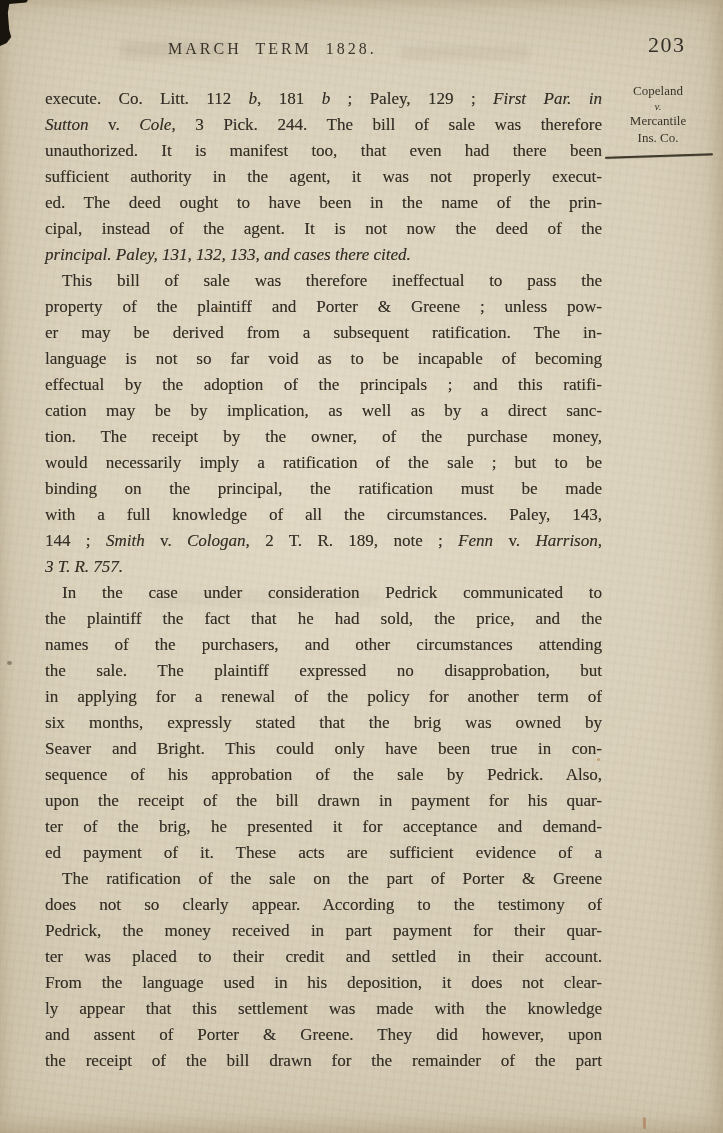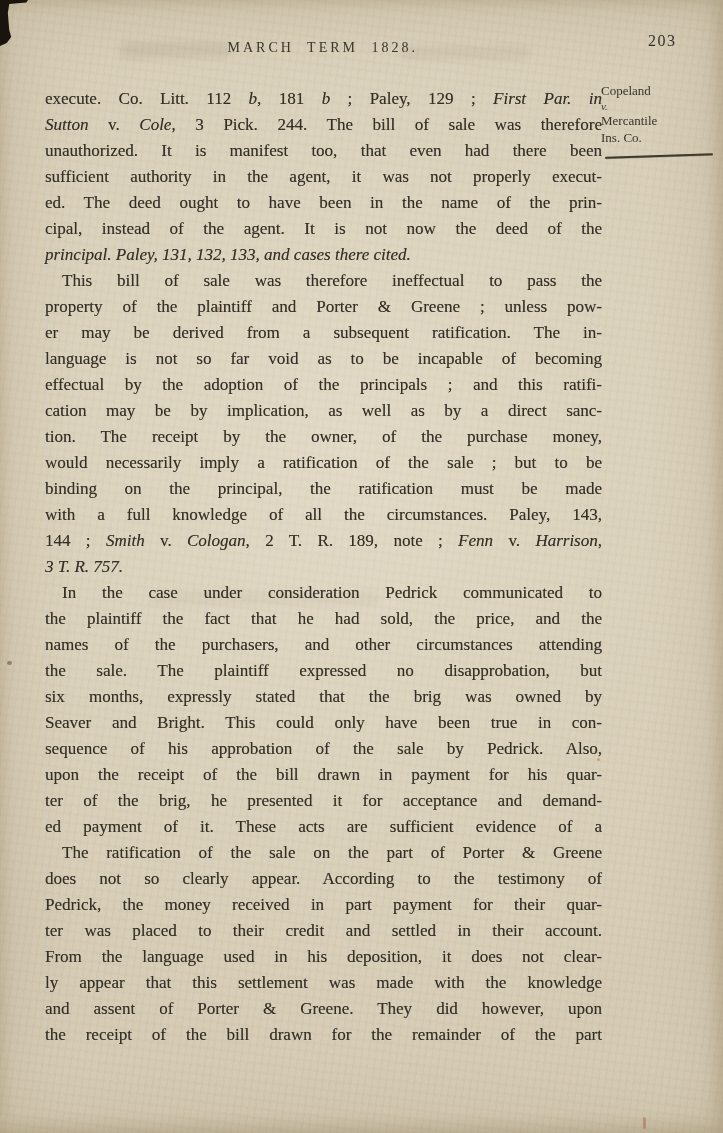--- a/index.html
+++ b/index.html
@@ -18,30 +18,30 @@
     color:#342f26;
   }
   .corner-artifact{
     position:absolute;left:0;top:0;width:28px;height:50px;
     background:#19150e;
     clip-path:polygon(0% 0%, 100% 0%, 94% 5%, 33% 8%, 28% 26%, 33% 60%, 40% 74%, 24% 86%, 0% 92%);
     filter:blur(0.4px);
   }
   .running-head{
     position:absolute;left:168px;top:40px;width:250px;
-    text-align:right;font-size:14px;letter-spacing:3px;word-spacing:7px;
+    text-align:left;font-size:16px;letter-spacing:3px;word-spacing:7px;
     color:#3a352b;
   }
   .page-number{
     position:absolute;left:648px;top:32px;
-    font-size:16px;letter-spacing:1.5px;color:#343028;
+    font-size:22px;letter-spacing:1.5px;color:#343028;
   }
   .margin-note{
     position:absolute;left:601px;top:83px;width:114px;
-    font-size:13px;line-height:16.5px;color:#39342a;
+    text-align:center;font-size:13px;line-height:16.5px;color:#39342a;
   }
   .margin-note .versus{font-style:italic;font-size:11px;line-height:13.5px;}
   .margin-rule{
     margin:9px 2px 0 4px;height:2px;background:#413b2d;
     transform:rotate(-1.8deg);border-radius:1px;
     box-shadow:0 0.5px 0 rgba(65,59,45,0.4);
   }
   .body-text{
     position:absolute;left:45px;top:86px;width:557px;
     font-size:17px;line-height:26px;
@@ -102,20 +102,21 @@
       <div class="line"><span>tion.  The receipt by the owner, of the purchase money,</span></div>
       <div class="line"><span>would necessarily imply a ratification of the sale ; but to be</span></div>
       <div class="line"><span>binding on the principal, the ratification must be made</span></div>
       <div class="line"><span>with a full knowledge of all the circumstances.  Paley, 143,</span></div>
       <div class="line"><span>144 ; </span><span class="it">Smith</span><span> v. </span><span class="it">Cologan</span><span>, 2 T. R. 189, note ; </span><span class="it">Fenn</span><span> v. </span><span class="it">Harrison</span><span>,</span></div>
       <div class="line end"><span>3 T. R. 757.</span></div>
       <div class="line indent"><span>In the case under consideration Pedrick communicated to</span></div>
       <div class="line"><span>the plaintiff the fact that he had sold, the price, and the</span></div>
       <div class="line"><span>names of the purchasers, and other circumstances attending</span></div>
       <div class="line"><span>the sale.  The plaintiff expressed no disapprobation, but</span></div>
+      <div class="line"><span>in applying for a renewal of the policy for another term of</span></div>
       <div class="line"><span>six months, expressly stated that the brig was owned by</span></div>
       <div class="line"><span>Seaver and Bright.  This could only have been true in con-</span></div>
       <div class="line"><span>sequence of his approbation of the sale by Pedrick.  Also,</span></div>
       <div class="line"><span>upon the receipt of the bill drawn in payment for his quar-</span></div>
       <div class="line"><span>ter of the brig, he presented it for acceptance and demand-</span></div>
       <div class="line"><span>ed payment of it.  These acts are sufficient evidence of a</span></div>
       <div class="line indent"><span>The ratification of the sale on the part of Porter &amp; Greene</span></div>
       <div class="line"><span>does not so clearly appear.  According to the testimony of</span></div>
       <div class="line"><span>Pedrick, the money received in part payment for their quar-</span></div>
       <div class="line"><span>ter was placed to their credit and settled in their account.</span></div>

